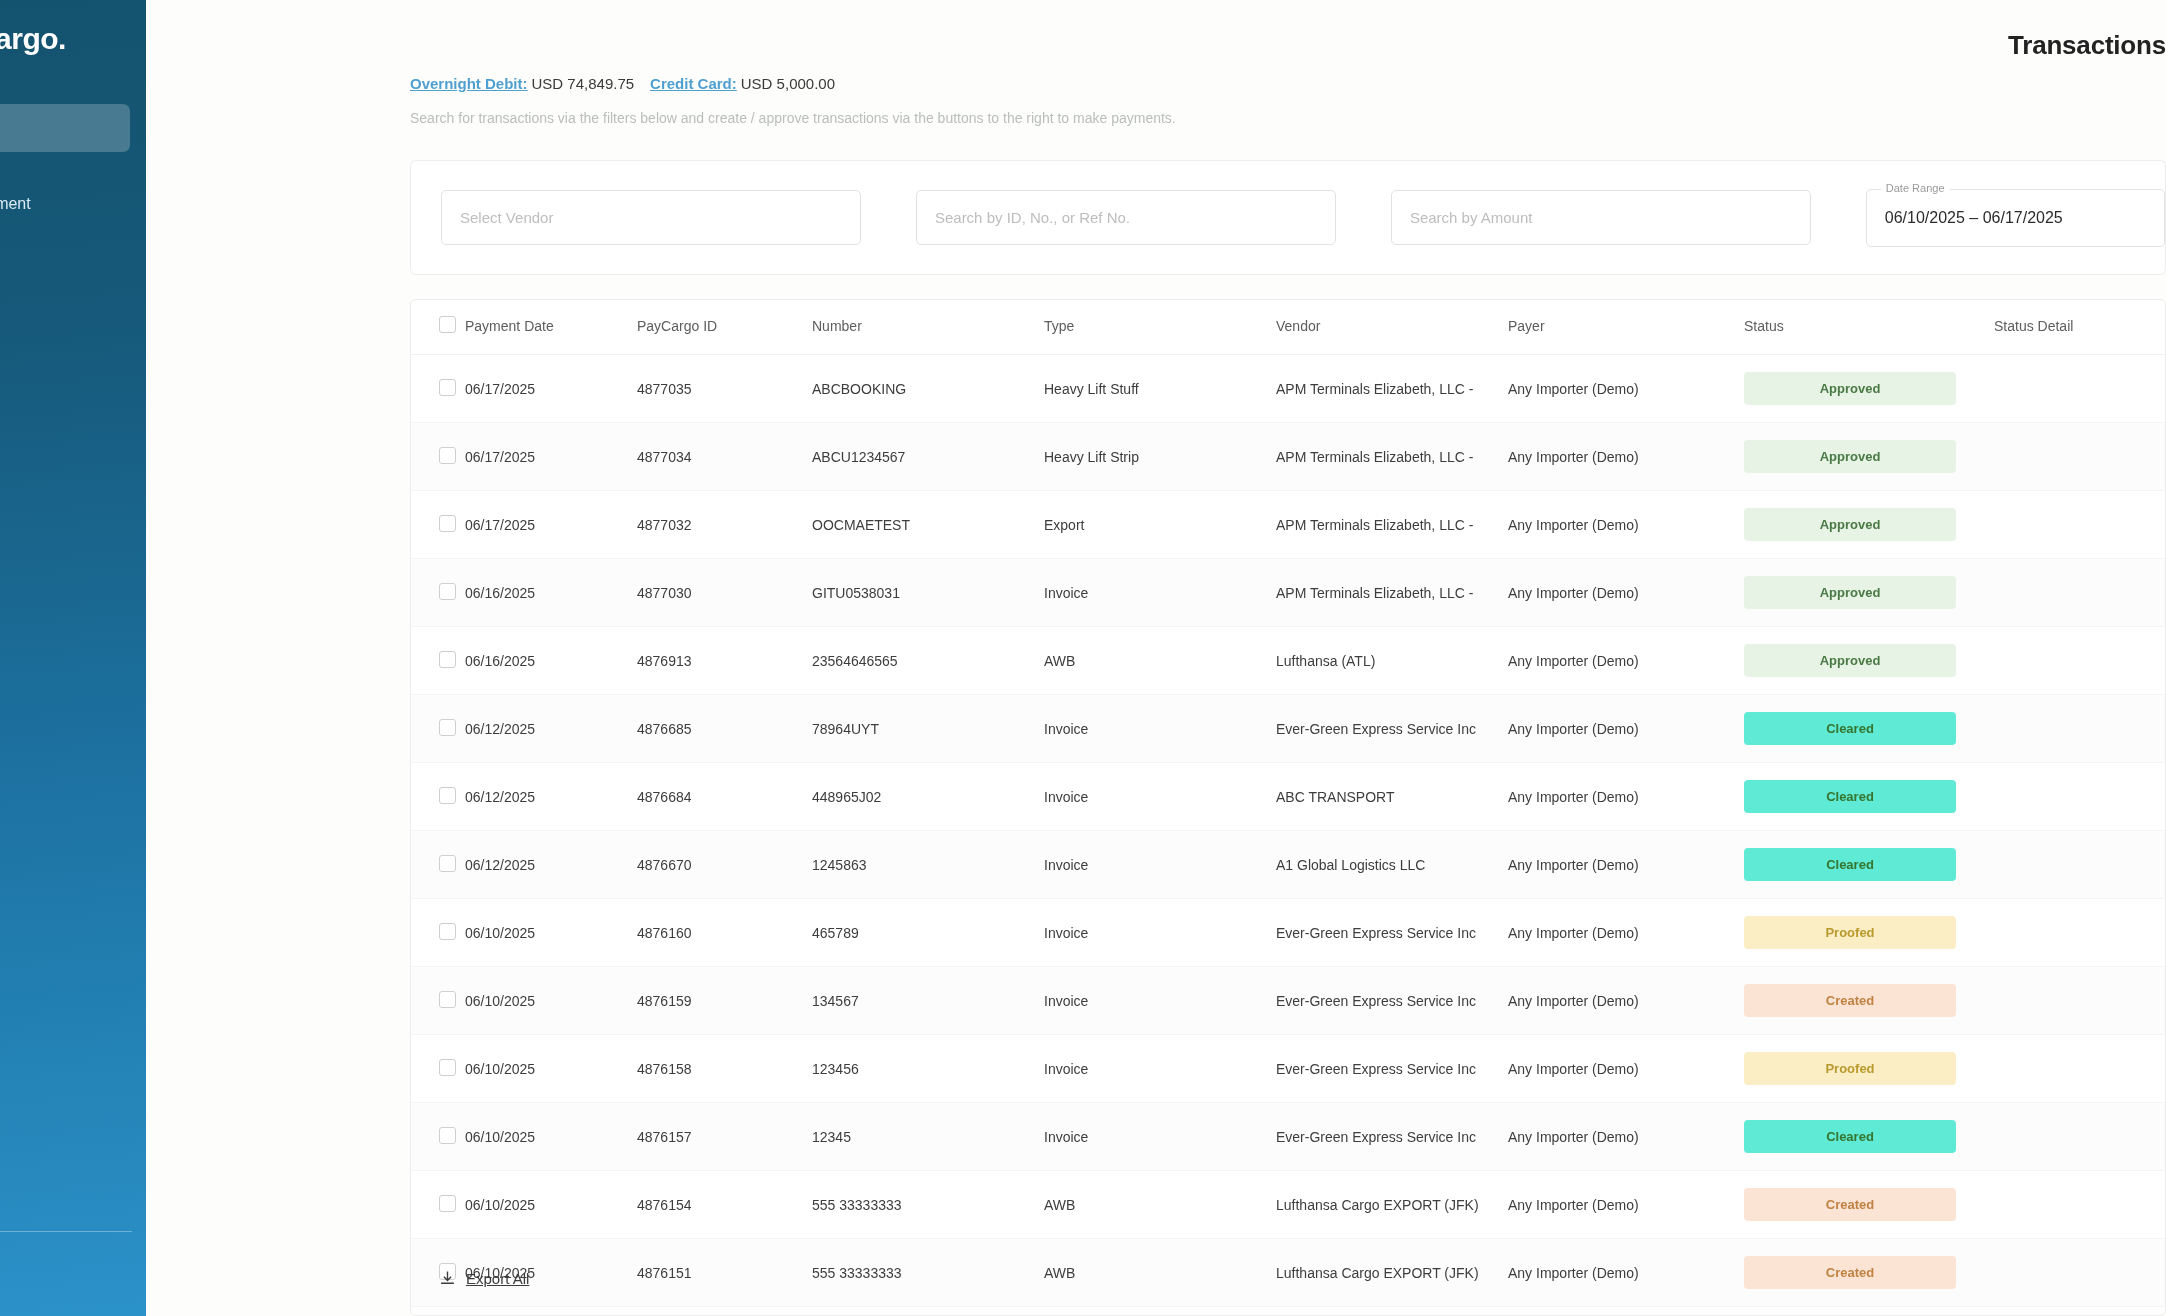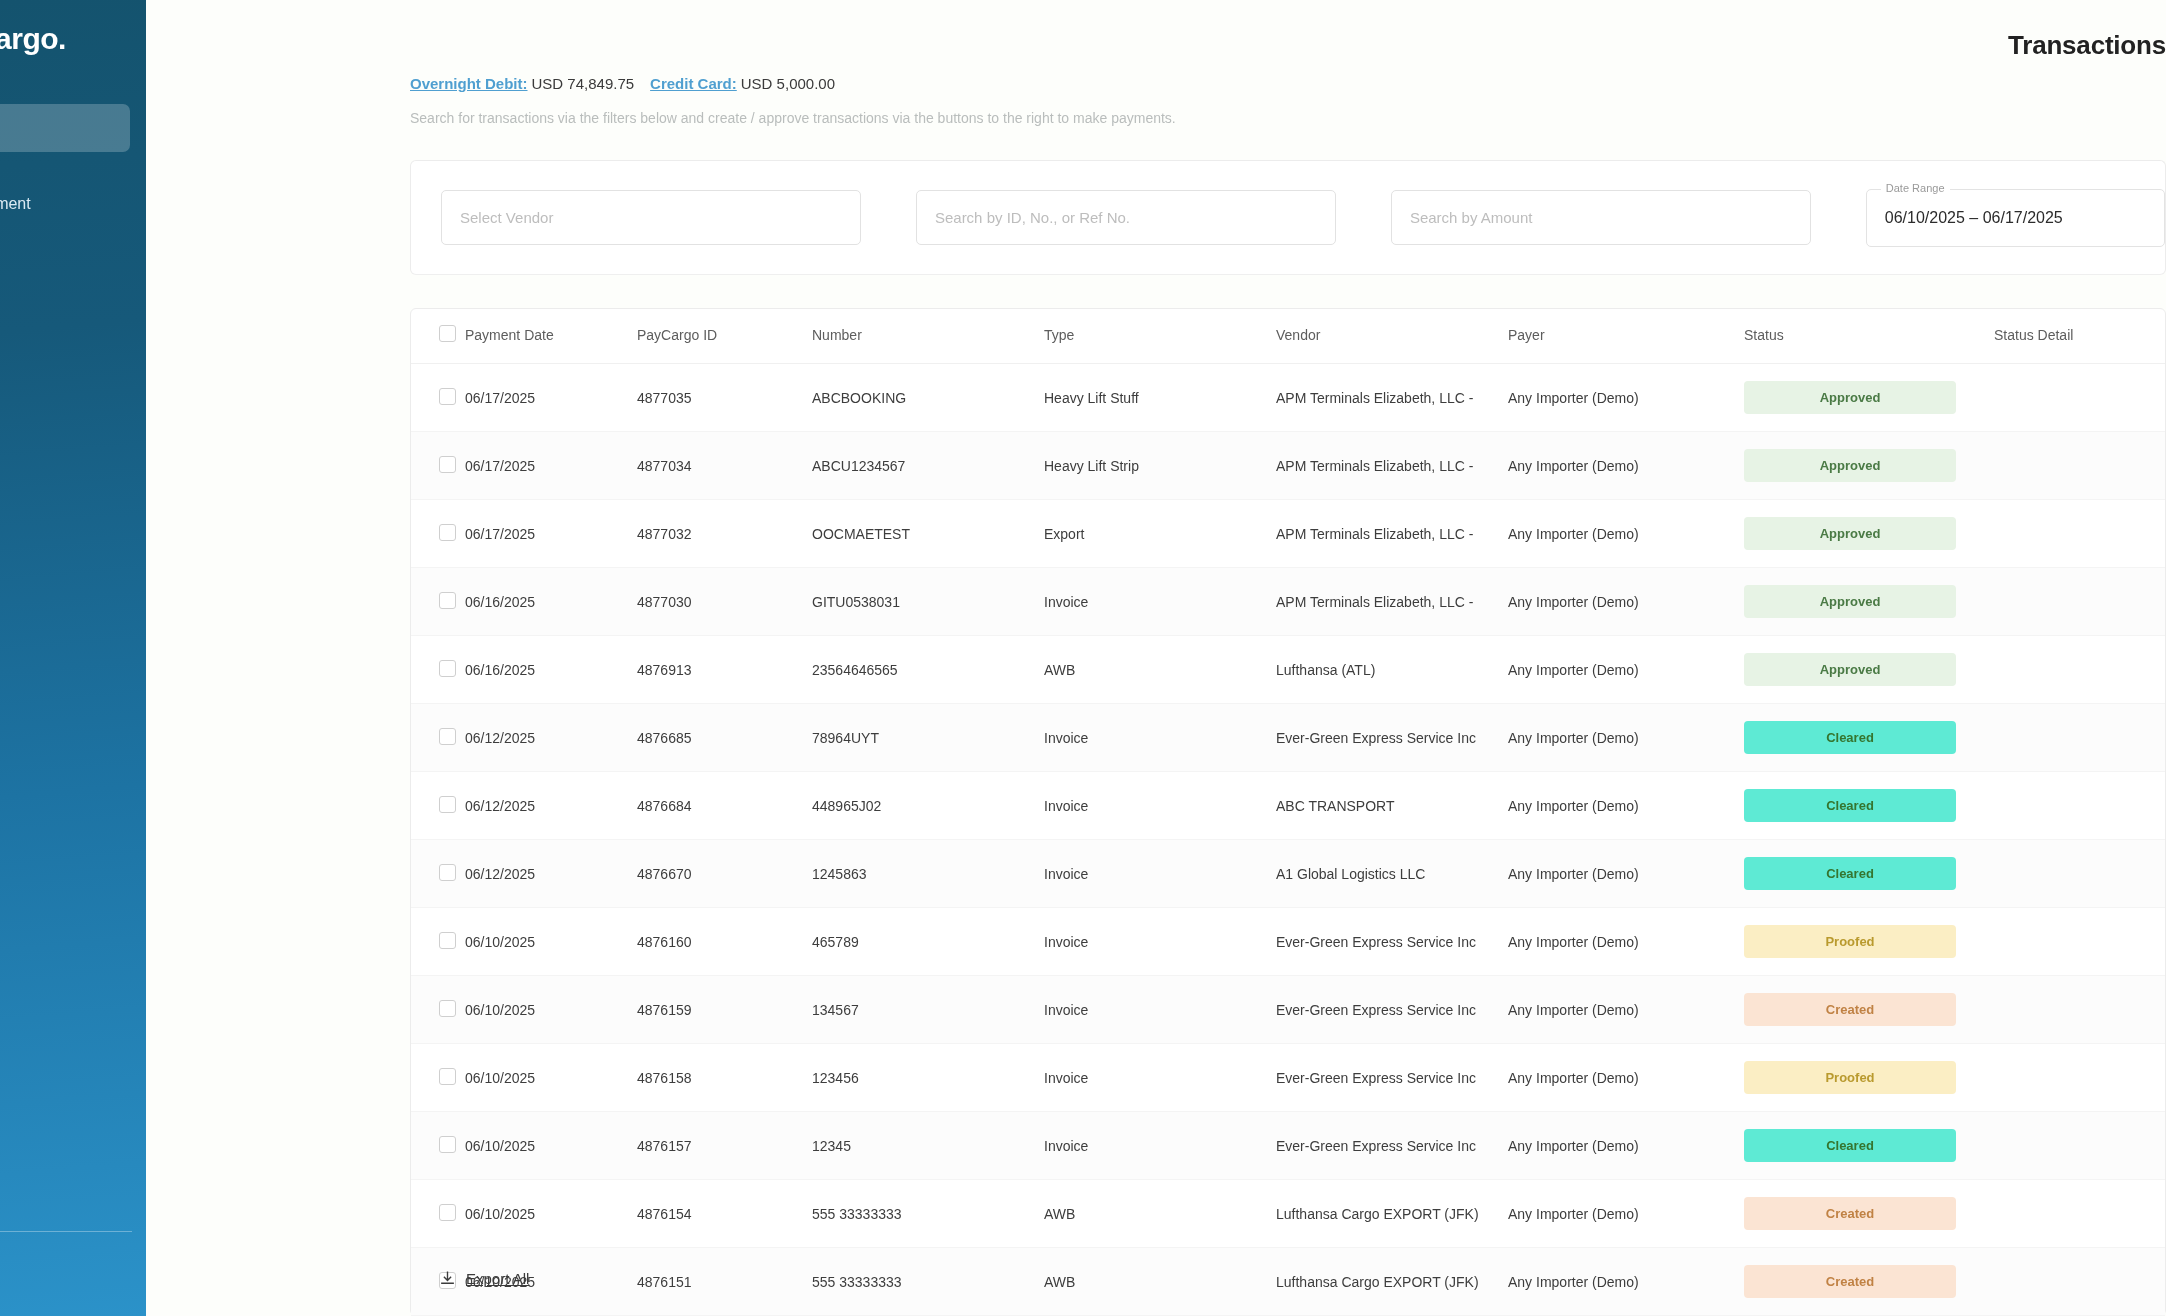--- a/index.html
+++ b/index.html
@@ -79,21 +79,21 @@
     border:1px solid #e3e3e3; border-radius:5px;
     display:flex; align-items:center; padding:0 18px; background:#fff;
   }
   .daterange .legend {
     position:absolute; top:-8px; left:14px; background:#fff; padding:0 5px;
     font-size:11px; color:#9a9a9a;
   }
   .daterange .dr-val { font-size:16px; color:#2b2b2b; }
 
   
-  #table-card { top:308px; bottom:0; }
+  #table-card { top:299px; bottom:0; }
   table { width:100%; border-collapse:collapse; table-layout:fixed; }
   thead th {
     font-size:14px; font-weight:normal; color:#5d5d5d; text-align:left;
     padding:16px 0 18px 0; border-bottom:1px solid #f0f0f0;
     white-space:nowrap;
   }
   tbody td {
     font-size:14px; color:#3d3d3d; padding:17px 0;
     border-bottom:1px solid #f4f4f4; white-space:nowrap; overflow:hidden;
   }

